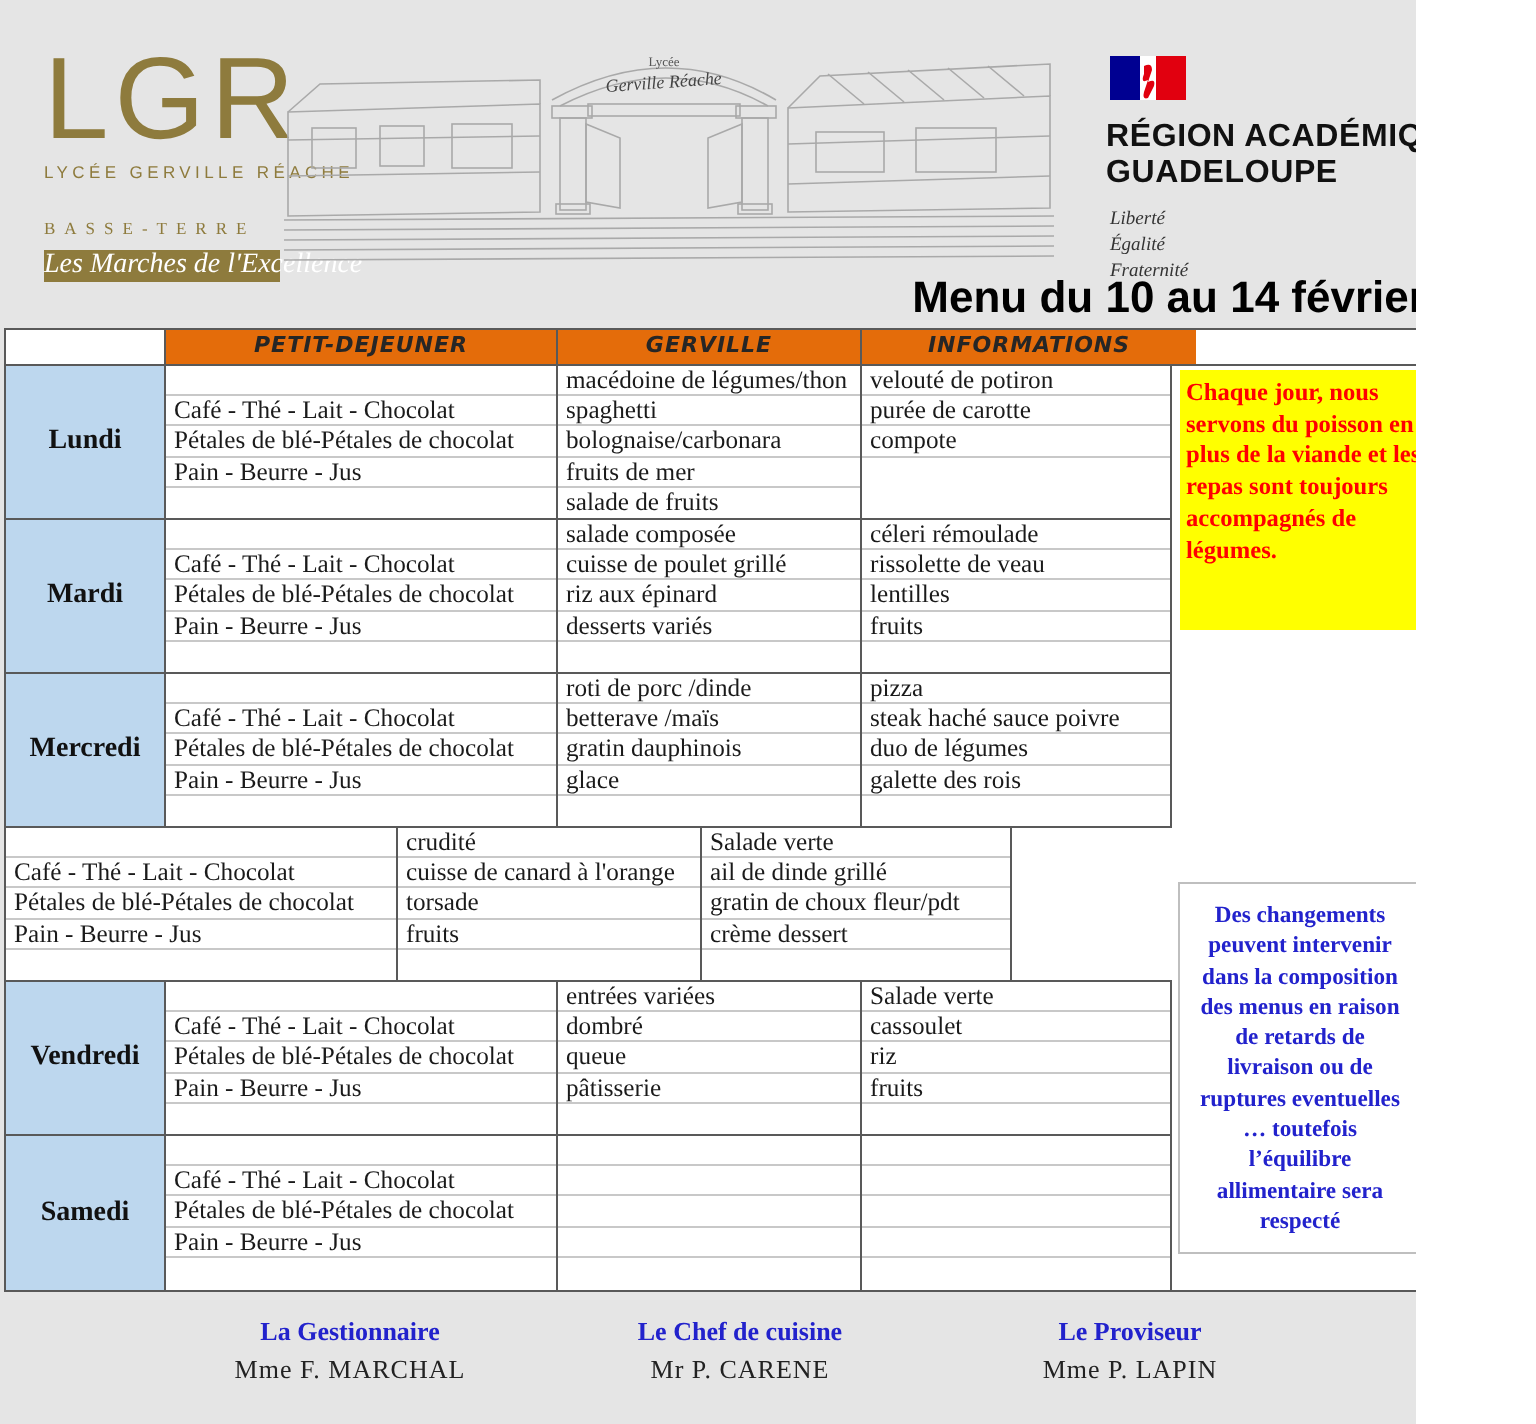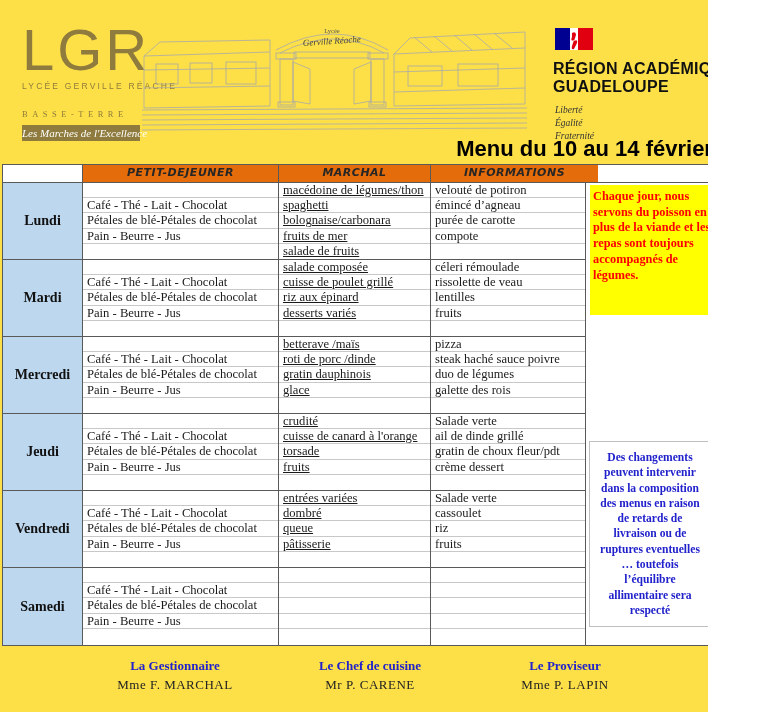--- a/index.html
+++ b/index.html
@@ -1,28 +1,28 @@
 <!DOCTYPE html>
 <html><head>
 <meta charset="utf-8">
 <style>
   html,body{margin:0;padding:0;background:#fff;}
-  .page{position:relative;width:708px;height:712px;background:#fde047;overflow:hidden;
+  .page{position:relative;width:708px;height:712px;background:#e5e5e5;overflow:hidden;
         font-family:"Liberation Serif",serif;color:#1a1a1a;}
 
   
   .lgr-block{position:absolute;left:22px;top:22px;width:150px;}
   .lgr-acronym{font-family:"Liberation Sans",sans-serif;font-size:58px;line-height:56px;
                letter-spacing:3px;color:#8E7B3D;font-weight:400;}
   .lgr-school{font-family:"Liberation Sans",sans-serif;font-size:8.5px;letter-spacing:2.2px;
               color:#8E7B3D;margin-top:3px;white-space:nowrap;}
   .lgr-city{font-family:Liberation Serif, serif;font-size:8.5px;letter-spacing:4.5px;
             color:#8E7B3D;margin-top:18px;}
   .lgr-banner{margin-top:6px;background:#8E7B3D;color:#fff;width:118px;height:16px;
-              font-style:italic;font-size:11px;line-height:16px;text-align:center;white-space:nowrap;}
+              font-style:italic;font-size:14px;line-height:16px;text-align:center;white-space:nowrap;}
 
   .building{position:absolute;left:142px;top:12px;}
 
   .region-block{position:absolute;left:553px;top:28px;width:210px;font-family:"Liberation Sans",sans-serif;}
   .region-flag{display:block;margin-left:2px;}
   .region-title{font-size:16px;font-weight:bold;color:#111;line-height:1.15;margin-top:6px;letter-spacing:0.3px;}
   .region-motto{font-family:"Liberation Serif",serif;font-style:italic;font-size:9.5px;
                 color:#333;line-height:1.4;margin-top:7px;margin-left:2px;}
 
   .page-title{position:absolute;left:0;top:136px;width:768px;text-align:right;
@@ -41,21 +41,21 @@
 
   .tbody{display:flex;}
   .body-left{width:583px;}
   .day-row{display:flex;height:77px;border-bottom:1px solid #595959;box-sizing:border-box;}
   .day-row:last-child{border-bottom:none;}
   .day-cell{width:80px;background:#BDD7EE;border-right:1px solid #595959;box-sizing:border-box;
             display:flex;align-items:center;justify-content:center;
             font-weight:bold;font-size:14px;color:#111;}
   .meal-cell{border-right:1px solid #595959;box-sizing:border-box;}
   .meal-cell.pdj{width:196px;}
-  .meal-cell.dej{width:152px;text-decoration:underline;}
+  .meal-cell.dej{width:152px;}
   .meal-cell.din{width:155px;}
   .sub-line{height:15.2px;line-height:15px;font-size:12.6px;padding-left:4px;
             border-bottom:1px solid #C8C8C8;box-sizing:border-box;white-space:nowrap;overflow:hidden;}
   .sub-line:last-child{border-bottom:none;}
 
   .info-col{position:relative;width:166px;}
   .info-yellow{position:absolute;left:4px;top:2px;width:118px;height:122px;background:#FFFF00;
                color:#FF0000;font-weight:bold;font-size:12.3px;line-height:1.28;padding:4px 3px;}
   .info-blue{position:absolute;left:3px;top:258px;width:110px;border:1px solid #BFBFBF;
              background:#fff;color:#2222CC;font-weight:bold;font-size:11.6px;line-height:1.32;
@@ -141,21 +141,21 @@
       <div>Fraternité</div>
     </div>
   </div>
 
   <div class="page-title">Menu du 10 au 14 février 2025</div>
 
   <div class="menu-table">
     <div class="thead">
       <div class="th corner" style="width:80px"></div>
       <div class="th" style="width:196px">PETIT-DEJEUNER</div>
-      <div class="th" style="width:152px">MARCHAL</div>
+      <div class="th" style="width:152px">GERVILLE</div>
       <div class="th" style="width:167px">INFORMATIONS</div>
     </div>
     <div class="tbody">
       <div class="body-left">
           <div class="day-row">
             <div class="day-cell">Lundi</div>
             <div class="meal-cell pdj">
               <div class="sub-line"></div>
               <div class="sub-line">Café - Thé - Lait - Chocolat</div>
               <div class="sub-line">Pétales de blé-Pétales de chocolat</div>
@@ -164,21 +164,20 @@
             </div>
             <div class="meal-cell dej">
               <div class="sub-line">macédoine de légumes/thon</div>
               <div class="sub-line">spaghetti</div>
               <div class="sub-line">bolognaise/carbonara</div>
               <div class="sub-line">fruits de mer</div>
               <div class="sub-line">salade de fruits</div>
             </div>
             <div class="meal-cell din">
               <div class="sub-line">velouté de potiron</div>
-              <div class="sub-line">émincé d’agneau</div>
               <div class="sub-line">purée de carotte</div>
               <div class="sub-line">compote</div>
               <div class="sub-line"></div>
             </div>
           </div>
           <div class="day-row">
             <div class="day-cell">Mardi</div>
             <div class="meal-cell pdj">
               <div class="sub-line"></div>
               <div class="sub-line">Café - Thé - Lait - Chocolat</div>
@@ -204,36 +203,35 @@
           <div class="day-row">
             <div class="day-cell">Mercredi</div>
             <div class="meal-cell pdj">
               <div class="sub-line"></div>
               <div class="sub-line">Café - Thé - Lait - Chocolat</div>
               <div class="sub-line">Pétales de blé-Pétales de chocolat</div>
               <div class="sub-line">Pain - Beurre - Jus</div>
               <div class="sub-line"></div>
             </div>
             <div class="meal-cell dej">
+              <div class="sub-line">roti de porc /dinde</div>
               <div class="sub-line">betterave /maïs</div>
-              <div class="sub-line">roti de porc /dinde</div>
               <div class="sub-line">gratin dauphinois</div>
               <div class="sub-line">glace</div>
               <div class="sub-line"></div>
             </div>
             <div class="meal-cell din">
               <div class="sub-line">pizza</div>
               <div class="sub-line">steak haché sauce poivre</div>
               <div class="sub-line">duo de légumes</div>
               <div class="sub-line">galette des rois</div>
               <div class="sub-line"></div>
             </div>
           </div>
           <div class="day-row">
-            <div class="day-cell">Jeudi</div>
             <div class="meal-cell pdj">
               <div class="sub-line"></div>
               <div class="sub-line">Café - Thé - Lait - Chocolat</div>
               <div class="sub-line">Pétales de blé-Pétales de chocolat</div>
               <div class="sub-line">Pain - Beurre - Jus</div>
               <div class="sub-line"></div>
             </div>
             <div class="meal-cell dej">
               <div class="sub-line">crudité</div>
               <div class="sub-line">cuisse de canard à l'orange</div>

